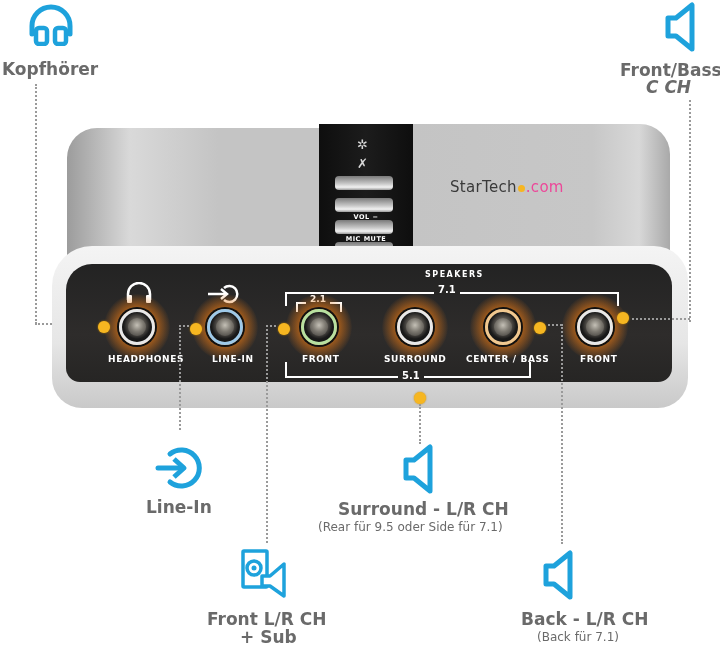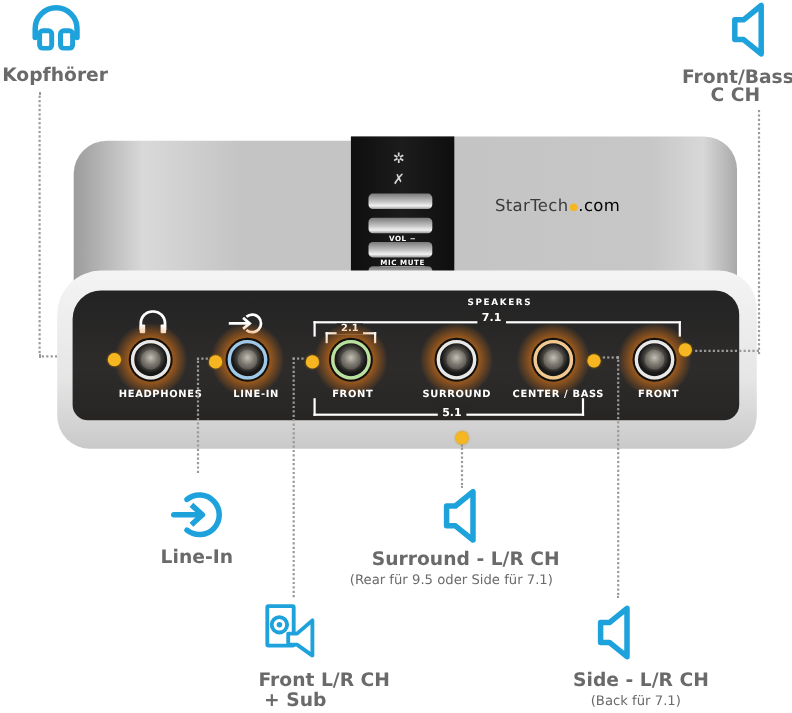--- a/index.html
+++ b/index.html
@@ -73,30 +73,30 @@
 <div class="abs callout-title" style="left:2px; top:60px;">Kopfhörer</div>
 <div class="abs dots-v" style="left:35px; top:84px; height:240px;"></div>
 <div class="abs dots-h" style="left:35px; top:323px; width:64px;"></div>
 
 <div class="abs icon" style="left:664px; top:2px;">
   <svg width="34" height="50" viewBox="0 0 34 50">
     <path d="M4 16 H12 L28 3 V47 L12 34 H4 Z" fill="none" stroke="#1ea2dc" stroke-width="5" stroke-linejoin="round"></path>
   </svg>
 </div>
 <div class="abs callout-title" style="left:620px; top:61px;">Front/Bass</div>
-<div class="abs callout-title" style="left:646px; top:78px;">C CH</div>
+<div class="abs callout-title" style="left:646px; top:78px;font-style:italic;">C CH</div>
 <div class="abs dots-v" style="left:689px; top:100px; height:222px;"></div>
 
 <div class="abs" style="left:40px; top:110px; width:660px; height:300px;">
 
   <div class="abs device-top-left-edge" style="left:27px; top:18px; width:252px; height:148px;"></div>
   <div class="abs device-top" style="left:372px; top:14px; width:258px; height:152px; border-radius:0 30px 0 0; background:linear-gradient(90deg,#c4c4c4 0%,#c7c7c7 70%,#d8d8d8 88%,#a9a9a9 100%);"></div>
 
   <div class="abs" style="left:410px; top:68px; font-size:15px; color:#3a3a3a; letter-spacing:0.3px; white-space:nowrap;">
-    <span>StarTech</span><span style="display:inline-block; width:7px; height:7px; border-radius:50%; background:#f6b621; margin:0 1px 0 1px;"></span><span style="color:#000000;">.com</span>
+    <span>StarTech</span><span style="display:inline-block; width:7px; height:7px; border-radius:50%; background:#f6b621; margin:0 1px 0 1px;"></span><span style="color:#ec4899;">.com</span>
   </div>
 
   <div class="abs control-strip" style="left:279px; top:14px; width:94px; height:158px;">
     <div class="abs" style="left:38px; top:14px; color:#d8d8d8; font-size:13px; line-height:13px;">✲</div>
     <div class="abs" style="left:38px; top:33px; color:#d8d8d8; font-size:13px; line-height:13px;">✗</div>
 
     <div class="abs vol-btn" style="left:16px; top:52px; width:58px; height:14px;"></div>
     <div class="abs btn-label" style="left:0; top:67px;margin-top:28px;">VOL +</div>
 
     <div class="abs vol-btn" style="left:16px; top:74px; width:58px; height:14px;"></div>
@@ -213,22 +213,22 @@
 <div class="abs callout-sub" style="left:318px; top:520px;">(Rear für 9.5 oder Side für  7.1)</div>
 
 <div class="abs icon" style="left:240px; top:548px;">
   <svg width="50" height="50" viewBox="0 0 50 50">
     <rect x="3" y="3" width="24" height="36" rx="1" fill="none" stroke="#1ea2dc" stroke-width="3.5"></rect>
     <circle cx="14" cy="20" r="7" fill="none" stroke="#1ea2dc" stroke-width="3.5"></circle>
     <circle cx="14" cy="20" r="2.5" fill="#1ea2dc"></circle>
     <path d="M22 28 H30 L44 16 V48 L30 38 H22 Z" fill="#fff" stroke="#1ea2dc" stroke-width="3.5" stroke-linejoin="round"></path>
   </svg>
 </div>
-<div class="abs callout-title" style="left:207px; top:610px;margin-left:28px;">Front L/R CH</div>
+<div class="abs callout-title" style="left:207px; top:610px;">Front L/R CH</div>
 <div class="abs callout-title" style="left:240px; top:628px;">+ Sub</div>
 
 <div class="abs icon" style="left:542px; top:550px;">
   <svg width="34" height="50" viewBox="0 0 34 50">
     <path d="M4 16 H12 L28 3 V47 L12 34 H4 Z" fill="none" stroke="#1ea2dc" stroke-width="5" stroke-linejoin="round"></path>
   </svg>
 </div>
-<div class="abs callout-title" style="left:521px; top:610px;">Side - L/R CH</div>
+<div class="abs callout-title" style="left:521px; top:610px;">Back - L/R CH</div>
 <div class="abs callout-sub" style="left:537px; top:630px;">(Back für 7.1)</div>
 
 </body></html>

